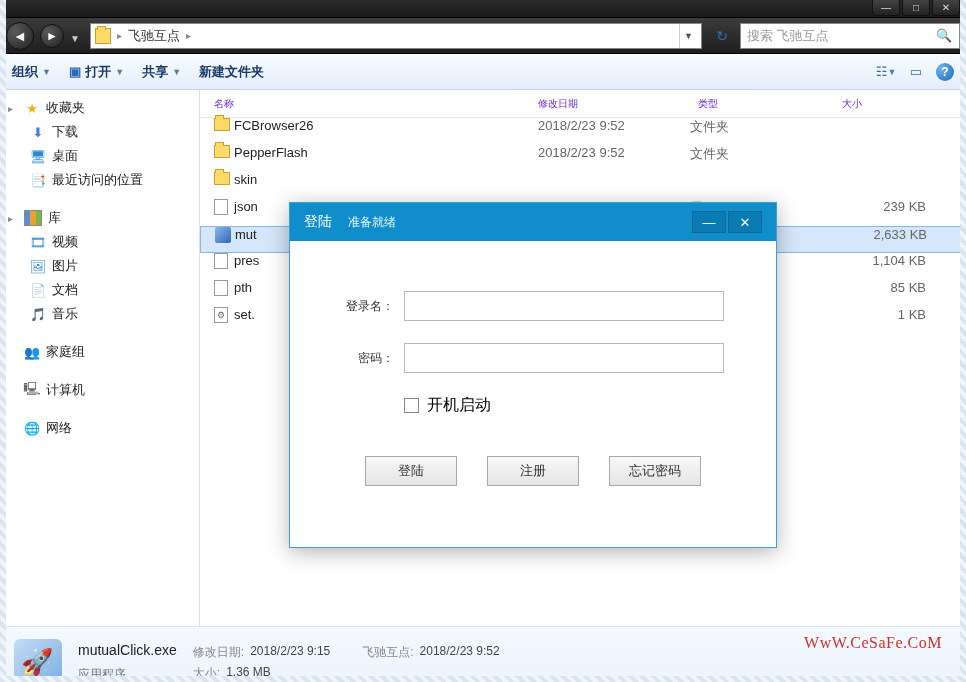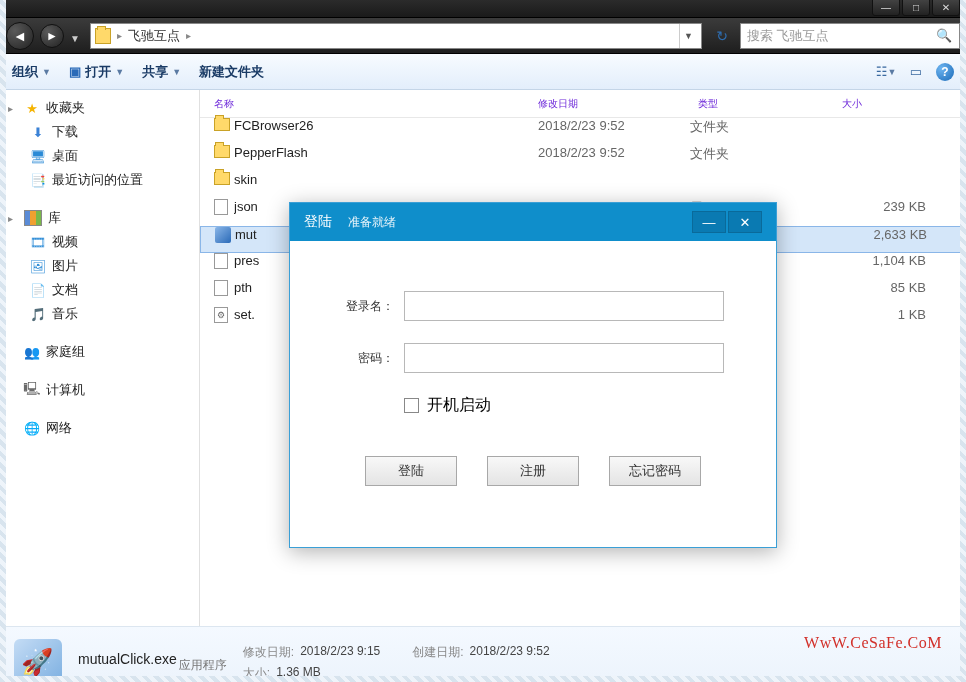--- a/index.html
+++ b/index.html
@@ -72,21 +72,21 @@
 .folder-ic::before{content:'';position:absolute;top:-4px;left:0;width:7px;height:3px;background:#ffd96a;border:1px solid #c9a227;border-bottom:none;}
 .file-ic{width:14px;height:16px;background:#fff;border:1px solid #999;position:relative;font-size:8px;color:#666;display:flex;align-items:center;justify-content:center;}
 .exe-ic{width:16px;height:16px;background:linear-gradient(135deg,#8ab6e8,#2a6ab8);border-radius:2px;}
 .cfg-ic{width:14px;height:16px;background:#fff;border:1px solid #999;position:relative;}
 .cfg-ic::after{content:'⚙';position:absolute;font-size:9px;color:#666;top:2px;left:2px;}
 
 
 .details{height:72px;border-top:1px solid #dce6f0;background:linear-gradient(#f4f9ff,#eaf2fb);display:flex;align-items:center;padding:8px 14px;gap:16px;font-size:12px;color:#444;}
 .det-icon{width:48px;height:48px;background:linear-gradient(135deg,#c4dcf5,#7aaee0);border-radius:6px;position:relative;display:flex;align-items:center;justify-content:center;}
 .det-icon::after{content:'🚀';font-size:26px;}
-.det-main{display:flex;flex-direction:row;gap:2px;}
+.det-main{display:flex;flex-direction:column;gap:2px;}
 .det-name{font-size:14px;color:#222;}
 .det-type{color:#777;margin-top:6px;}
 .det-props{display:flex;gap:32px;}
 .det-col{display:flex;flex-direction:column;gap:4px;}
 .det-row{display:flex;gap:6px;}
 .det-label{color:#888;}
 .watermark{position:absolute;right:24px;bottom:30px;font-size:16px;color:#d2302a;font-family:Georgia,serif;letter-spacing:0.5px;}
 
 
 .dialog{position:absolute;left:289px;top:202px;width:488px;height:346px;background:#fff;border:1px solid #3a9fd6;box-shadow:0 4px 20px rgba(0,0,0,0.3);z-index:100;}
@@ -327,21 +327,21 @@
           <span class="det-label">修改日期:</span>
           <span>2018/2/23 9:15</span>
         </div>
       <div class="det-row">
           <span class="det-label">大小:</span>
           <span>1.36 MB</span>
         </div>
     </div>
     <div class="det-col">
       <div class="det-row">
-          <span class="det-label">创建日期:</span>
+          <span class="det-label">飞驰互点:</span>
           <span>2018/2/23 9:52</span>
         </div>
     </div>
   </div>
 </div>
 
 <div class="watermark">WwW.CeSaFe.CoM</div>
 
 <div class="dialog">
   <div class="dlg-title">

